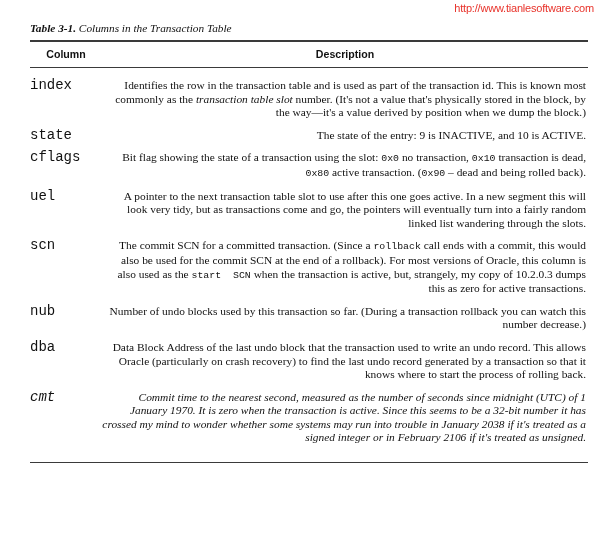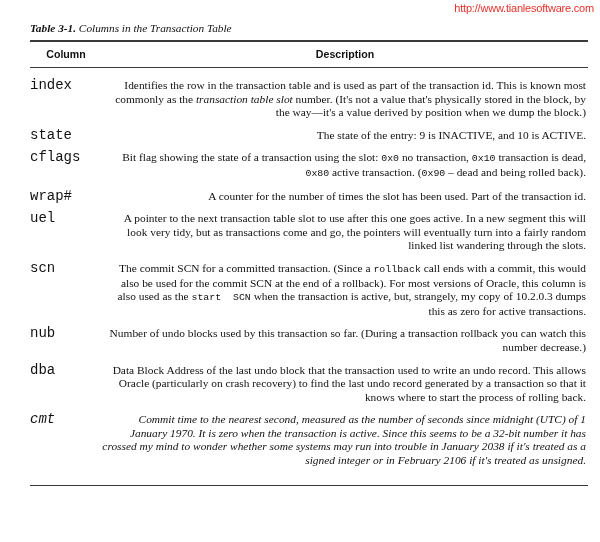--- a/index.html
+++ b/index.html
@@ -152,24 +152,20 @@
         </tr>
         <tr>
           <td class="col-name">state</td>
           <td class="col-desc">The state of the entry: 9 is INACTIVE, and 10 is ACTIVE.</td>
         </tr>
         <tr>
           <td class="col-name">cflags</td>
           <td class="col-desc">Bit flag showing the state of a transaction using the slot:  <span class="mono">0x0</span> no transaction, <span class="mono">0x10</span> transaction is dead, <span class="mono">0x80</span> active transaction. (<span class="mono">0x90</span> – dead and being rolled back).</td>
         </tr>
         <tr>
-          <td class="col-name">wrap#</td>
-          <td class="col-desc">A counter for the number of times the slot has been used. Part of the transaction id.</td>
-        </tr>
-        <tr>
           <td class="col-name">uel</td>
           <td class="col-desc">A pointer to the next transaction table slot to use after this one goes active. In a new segment this will look very tidy, but as transactions come and go, the pointers will eventually turn into a fairly random linked list wandering through the slots.</td>
         </tr>
         <tr>
           <td class="col-name">scn</td>
           <td class="col-desc">The commit SCN for a committed transaction. (Since a <span class="mono">rollback</span> call ends with a commit, this would also be used for the commit SCN at the end of a rollback). For most versions of Oracle, this column is also used as the <span class="mono">start  SCN</span> when the transaction is active, but, strangely, my copy of 10.2.0.3 dumps this as zero for active transactions.</td>
         </tr>
         <tr>
           <td class="col-name">nub</td>
           <td class="col-desc">Number of undo blocks used by this transaction so far. (During a transaction rollback you can watch this number decrease.)</td>

